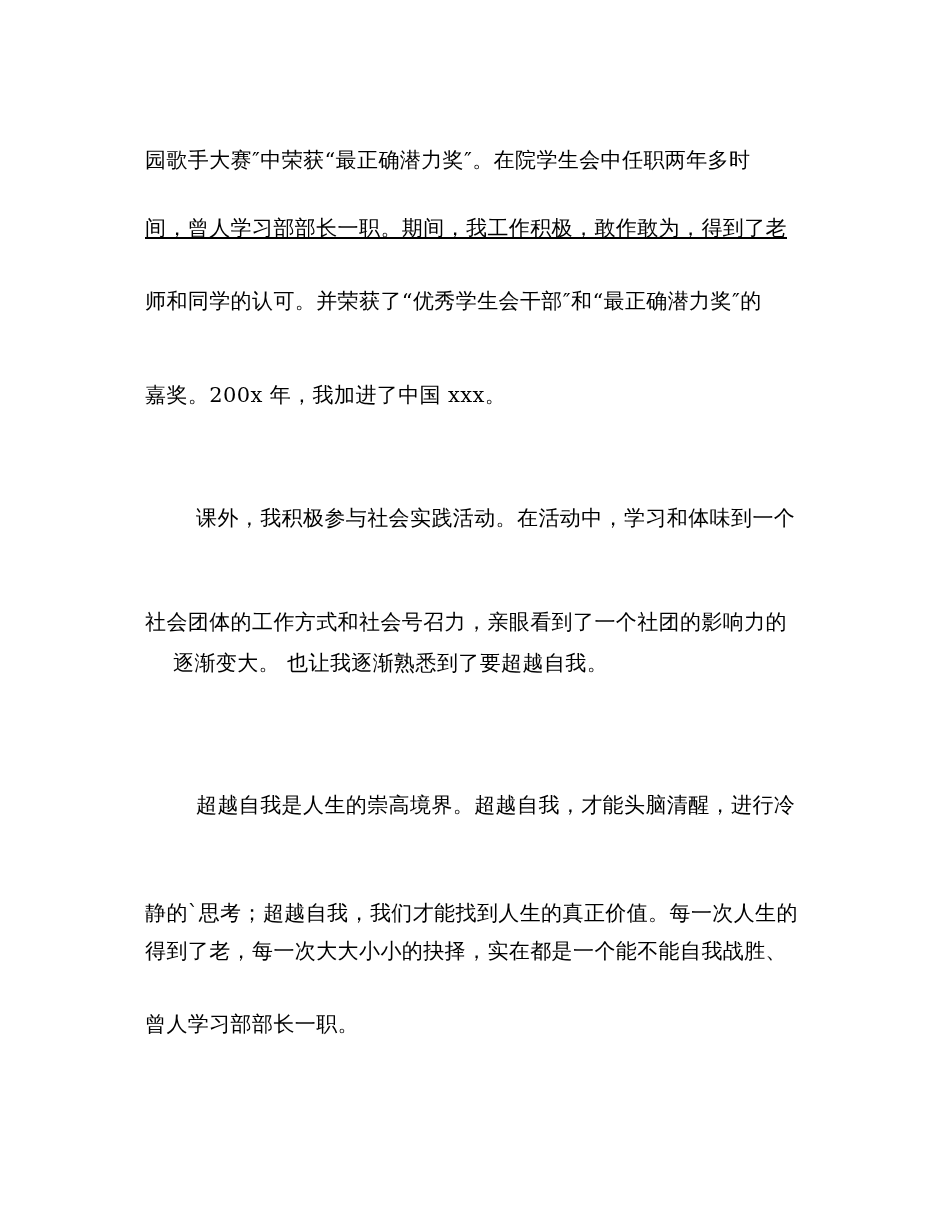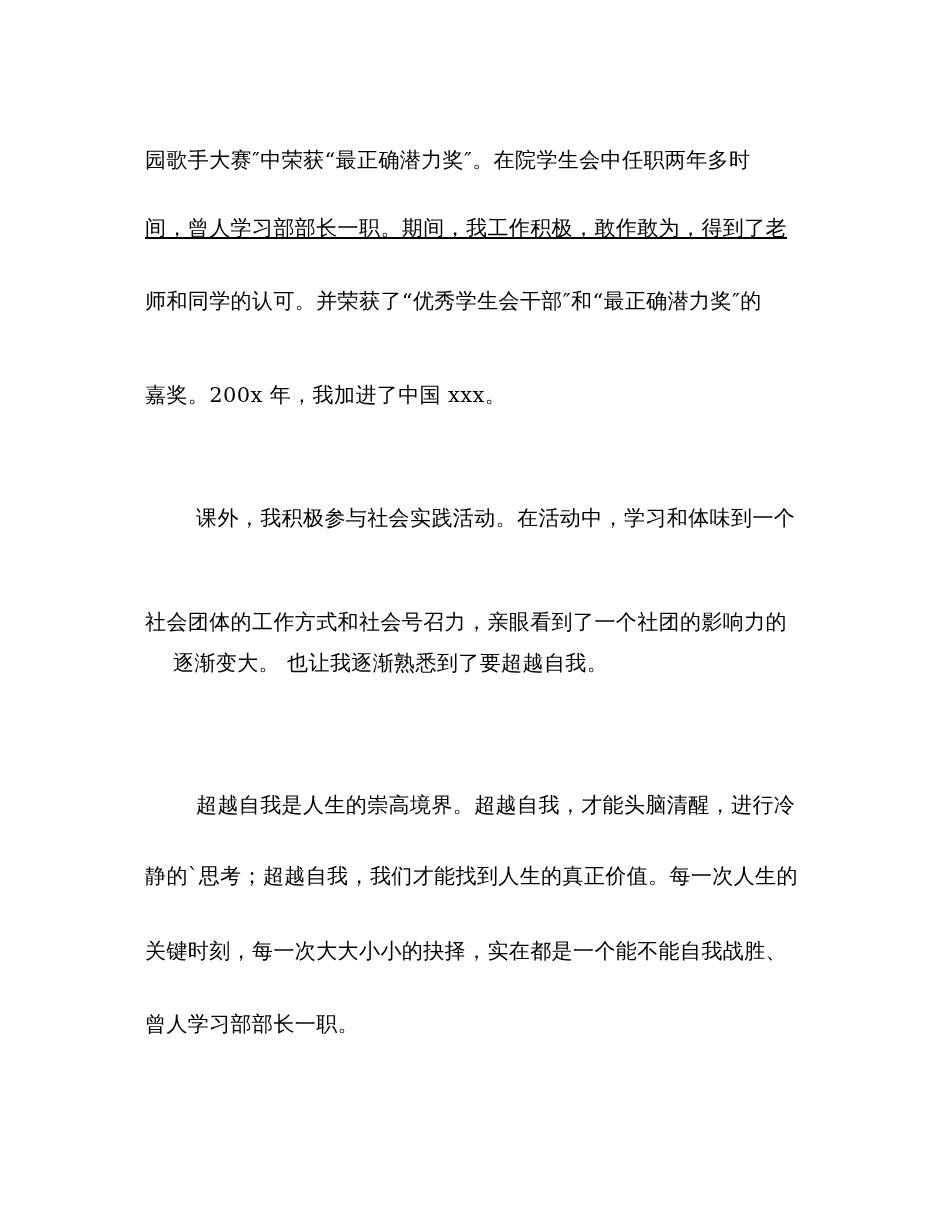--- a/index.html
+++ b/index.html
@@ -49,18 +49,18 @@
   </div>
 
   <div>
     <div class="line indent" style="top:505px;">课外，我积极参与社会实践活动。在活动中，学习和体味到一个</div>
     <div class="line" style="top:609px;">社会团体的工作方式和社会号召力，亲眼看到了一个社团的影响力的</div>
     <div class="line" style="top:650px;margin-left:28px;">逐渐变大。 也让我逐渐熟悉到了要超越自我。</div>
   </div>
 
   <div>
     <div class="line indent" style="top:792px;">超越自我是人生的崇高境界。超越自我，才能头脑清醒，进行冷</div>
-    <div class="line" style="top:863px;">静的`思考；超越自我，我们才能找到人生的真正价值。每一次人生的</div>
-    <div class="line" style="top:938px;">关键时刻，每一次大大小小的抉择，实在都是一个能不能自我战胜、</div>
+    <div class="line" style="top:900px;">静的`思考；超越自我，我们才能找到人生的真正价值。每一次人生的</div>
+    <div class="line" style="top:938px;">得到了老，每一次大大小小的抉择，实在都是一个能不能自我战胜、</div>
     <div class="line" style="top:1011px;">曾人学习部部长一职。</div>
   </div>
 
 </div>
 
 </body></html>

